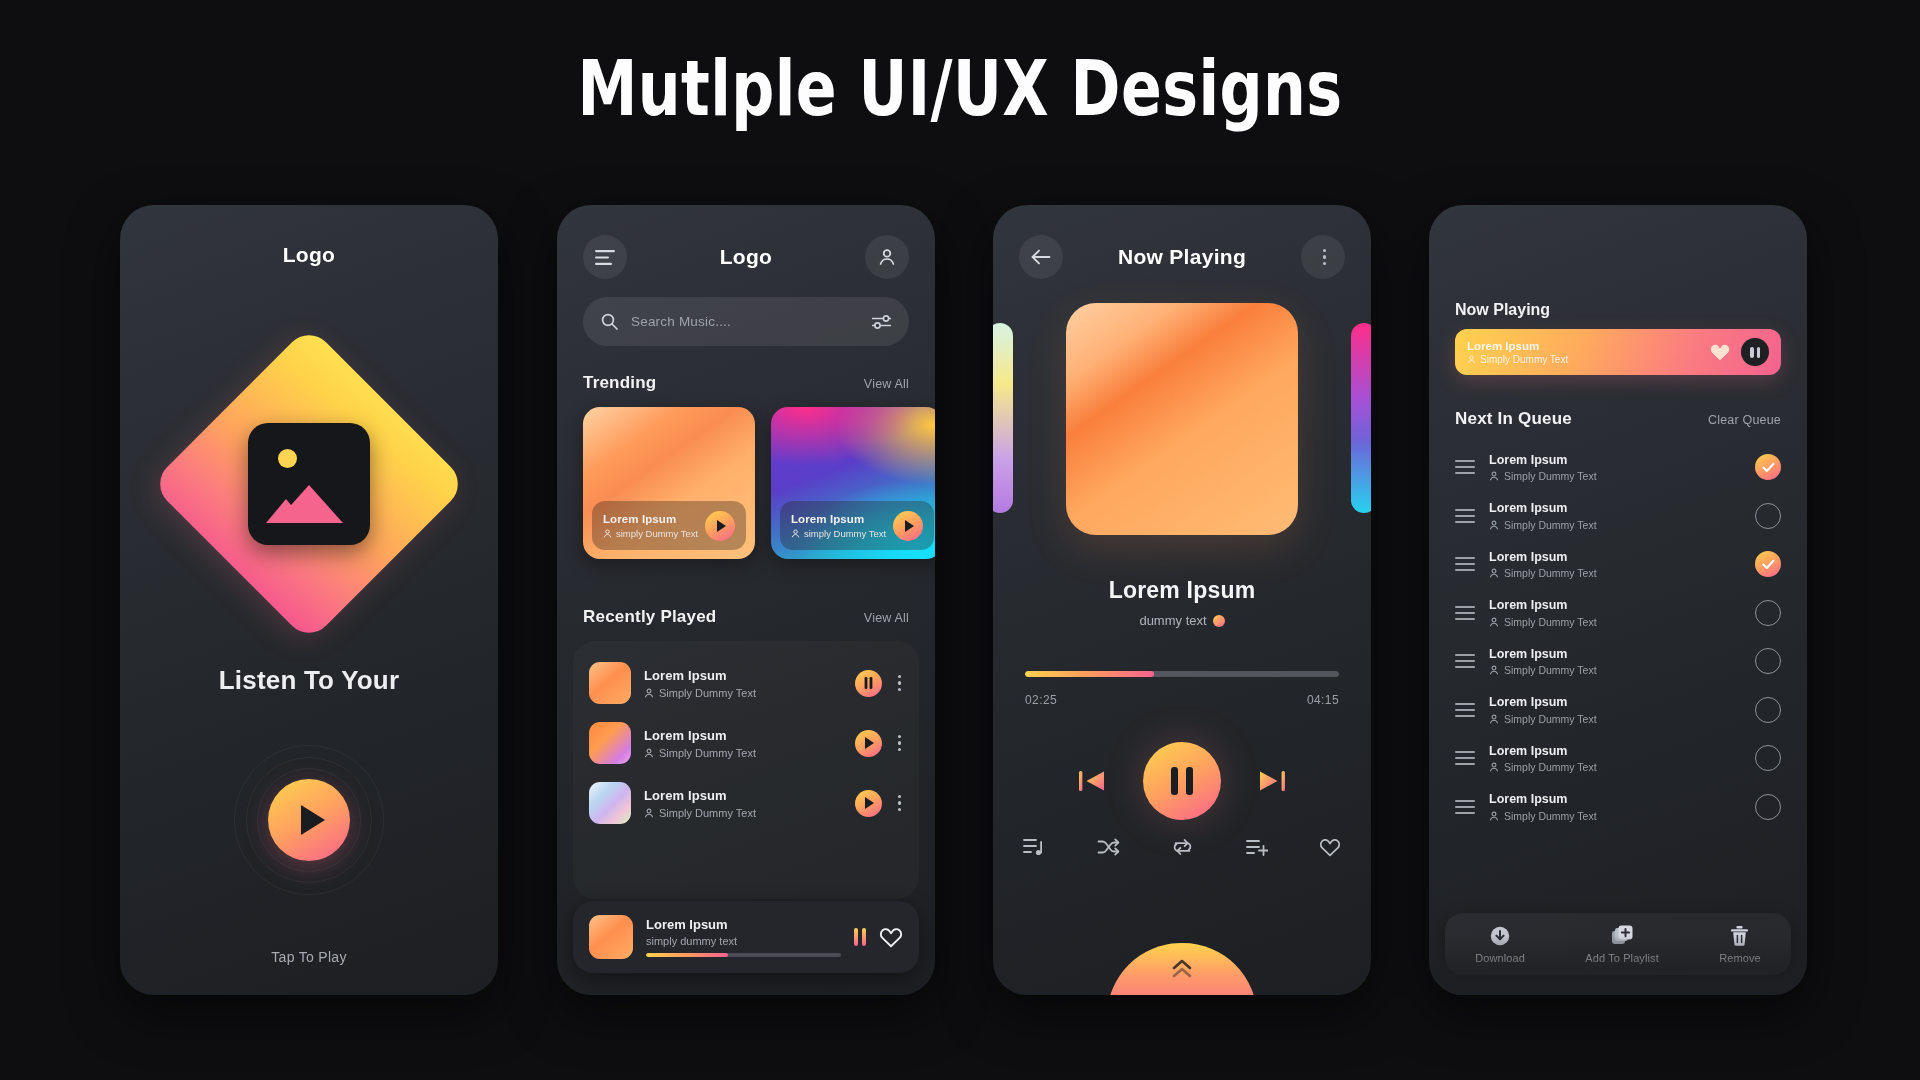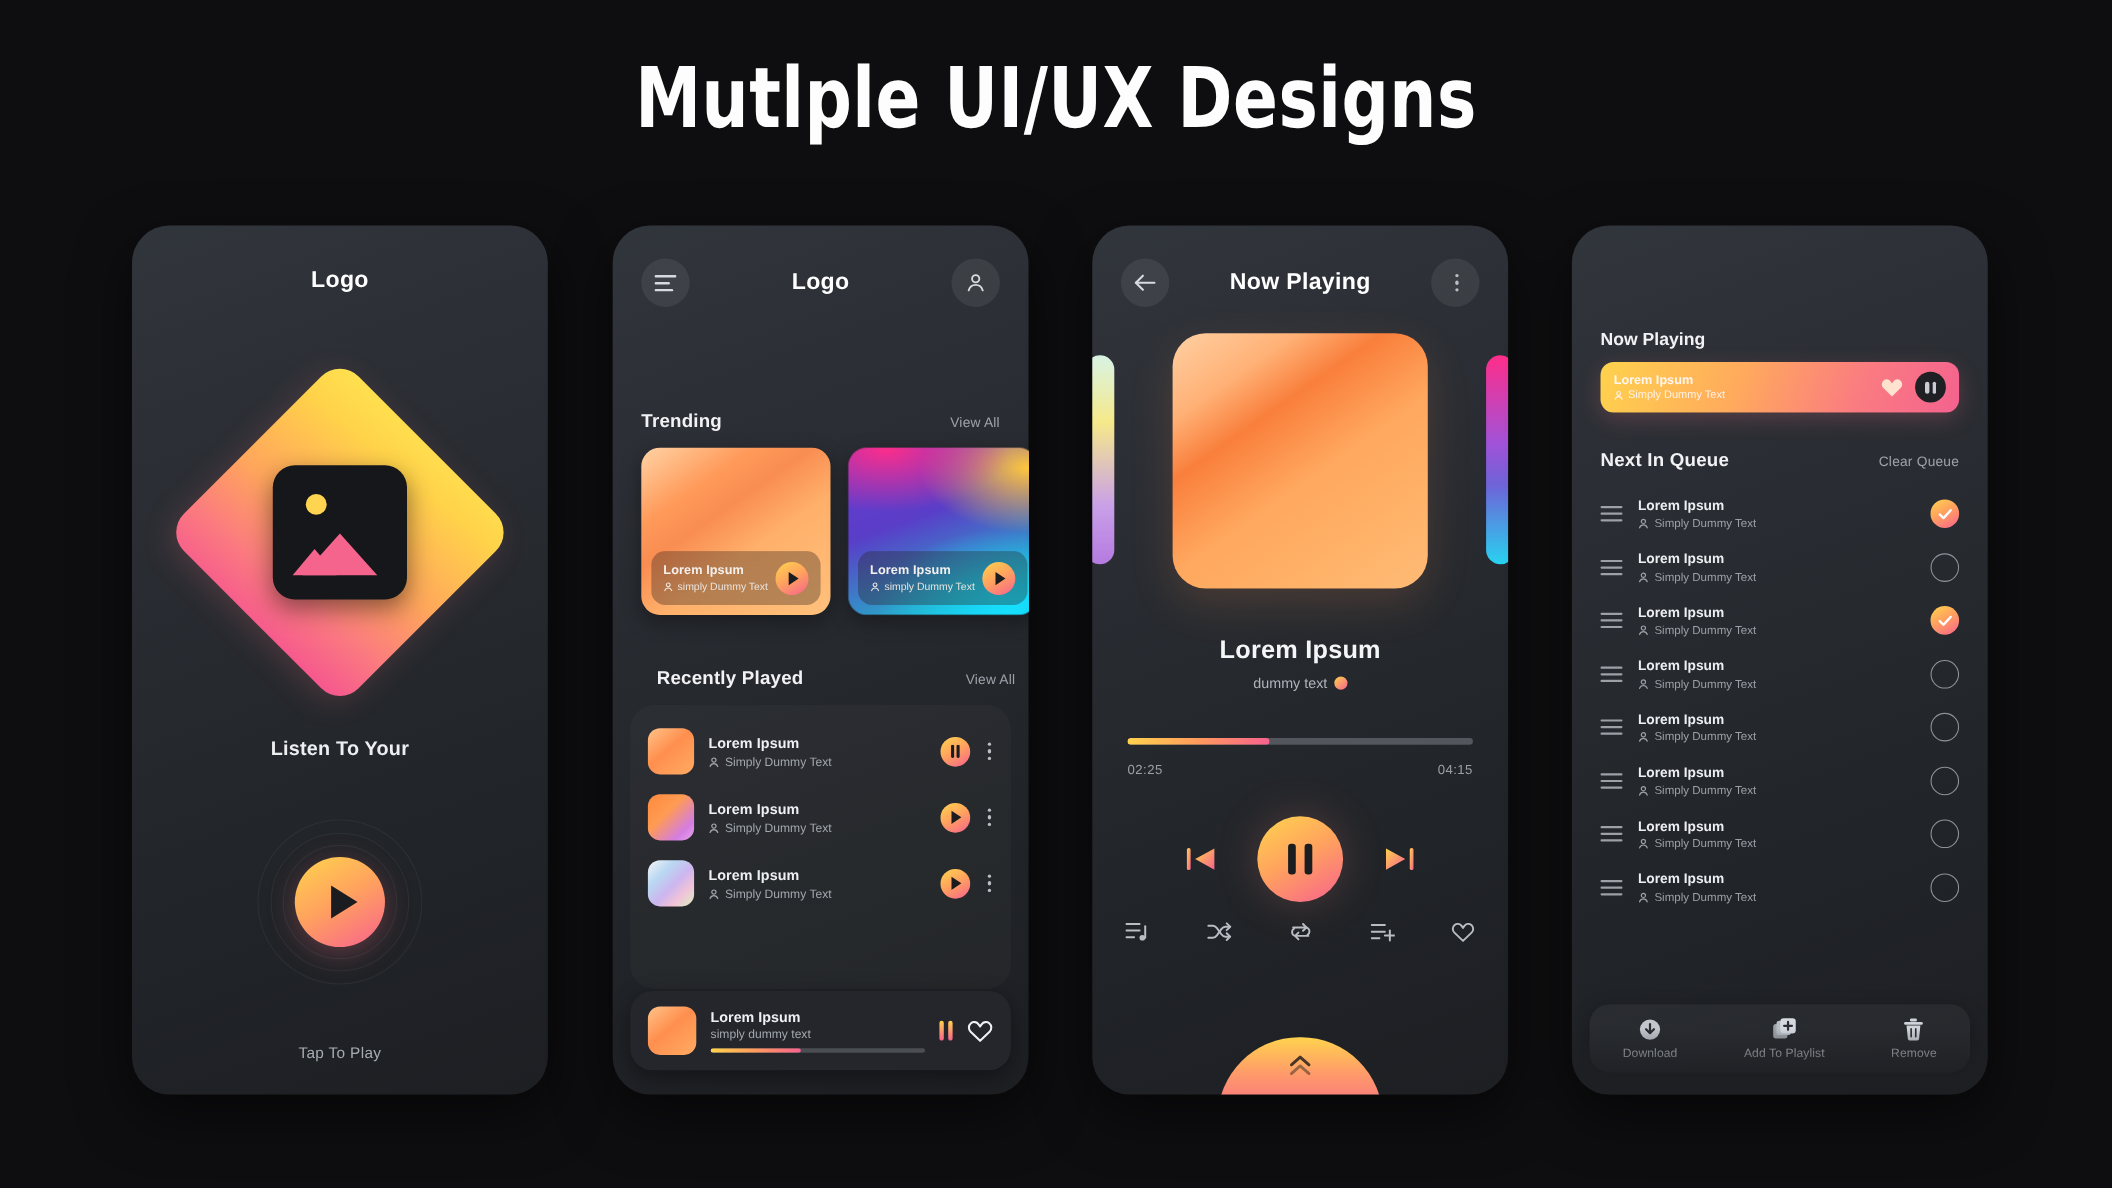--- a/index.html
+++ b/index.html
@@ -76,21 +76,21 @@
     width:0; height:0; border-left:34px solid transparent; border-right:34px solid transparent;
     border-bottom:38px solid #f4648c;
   }
   .img-card .mt2 {
     position:absolute; bottom:22px; left:18px;
     width:0; height:0; border-left:20px solid transparent; border-right:20px solid transparent;
     border-bottom:24px solid #f4648c;
   }
   .tagline {
     position:absolute; top:462px; width:100%; text-align:center;
-    color:#eceef1; font-size:18px; font-weight:700; line-height:27px; letter-spacing:.2px;
+    color:#eceef1; font-size:26px; font-weight:700; line-height:27px; letter-spacing:.2px;
   }
   .play-ring-wrap {
     position:absolute; top:540px; left:50%; transform:translateX(-50%);
     width:150px; height:150px; display:flex; align-items:center; justify-content:center;
   }
   .ring { position:absolute; border-radius:50%; border:1px solid rgba(255,255,255,.055); }
   .ring.r1 { width:150px; height:150px; }
   .ring.r2 { width:126px; height:126px; }
   .ring.r3 { width:104px; height:104px; }
   .big-play {
@@ -142,21 +142,21 @@
   .mini-play {
     width:30px; height:30px; border-radius:50%; flex:0 0 auto;
     background:linear-gradient(150deg,#ffd44e 0%,#ffa25e 48%,#f8628e 100%);
     display:flex; align-items:center; justify-content:center;
   }
   .mini-play .t {
     width:0;height:0;border-left:9px solid #1b1c1f;
     border-top:6px solid transparent;border-bottom:6px solid transparent; margin-left:3px;
   }
 
-  #phone2 .recent-head { position:absolute; top:402px; left:14px; width:100%; }
+  #phone2 .recent-head { position:absolute; top:402px; left:0; width:100%; }
   .recent-panel {
     position:absolute; top:436px; left:16px; right:16px; bottom:96px;
     border-radius:22px; background:rgba(255,255,255,.028); padding:12px 0 0 0; overflow:hidden;
   }
   .track-row { display:flex; align-items:center; padding:9px 18px 9px 16px; gap:13px; }
   .thumb { width:42px; height:42px; border-radius:11px; flex:0 0 auto; }
   .th1 { background:linear-gradient(140deg,#ffc389 0%,#ff8f4e 45%,#ffab63 100%); }
   .th2 { background:linear-gradient(135deg,#ff8a3d 0%,#ff9b52 40%,#d47de0 78%,#e7a6ee 100%); }
   .th3 { background:linear-gradient(135deg,#f6f6f8 0%,#b9d7f2 30%,#cdb6ef 55%,#f0c3d8 75%,#d9f0c2 100%); }
   .tr-texts { flex:1; min-width:0; }
@@ -319,20 +319,37 @@
         </div>
         <div class="screen-title">Logo</div>
         <div class="circ-btn">
           <svg width="20" height="20" viewBox="0 0 20 20">
             <circle cx="10" cy="6.4" r="3.3" fill="none" stroke="#d7dade" stroke-width="1.7"></circle>
             <path d="M3.6 17c1-3.4 3.3-5 6.4-5s5.4 1.6 6.4 5" fill="none" stroke="#d7dade" stroke-width="1.7" stroke-linecap="round"></path>
           </svg>
         </div>
       </div>
 
+      <div class="search-bar">
+        <span>
+          <svg width="17" height="17" viewBox="0 0 17 17">
+            <circle cx="7" cy="7" r="5.4" fill="none" stroke="#cfd3d9" stroke-width="1.7"></circle>
+            <line x1="11" y1="11" x2="16" y2="16" stroke="#cfd3d9" stroke-width="1.7" stroke-linecap="round"></line>
+          </svg>
+        </span>
+        <span class="ph">Search Music....</span>
+        <span>
+          <svg width="19" height="16" viewBox="0 0 19 16">
+            <line x1="0" y1="4.5" x2="19" y2="4.5" stroke="#cfd3d9" stroke-width="1.7" stroke-linecap="round"></line>
+            <line x1="0" y1="11.5" x2="19" y2="11.5" stroke="#cfd3d9" stroke-width="1.7" stroke-linecap="round"></line>
+            <circle cx="14" cy="4.5" r="2.6" fill="#2f3338" stroke="#cfd3d9" stroke-width="1.7"></circle>
+            <circle cx="5.5" cy="11.5" r="2.6" fill="#2f3338" stroke="#cfd3d9" stroke-width="1.7"></circle>
+          </svg>
+        </span>
+      </div>
 
       <div class="sec-head trend-head">
         <div class="h">Trending</div>
         <div class="a">View All</div>
       </div>
 
       <div class="trend-row">
         <div class="trend-card tc1">
           <div class="tc-overlay">
             <div class="tc-texts">

